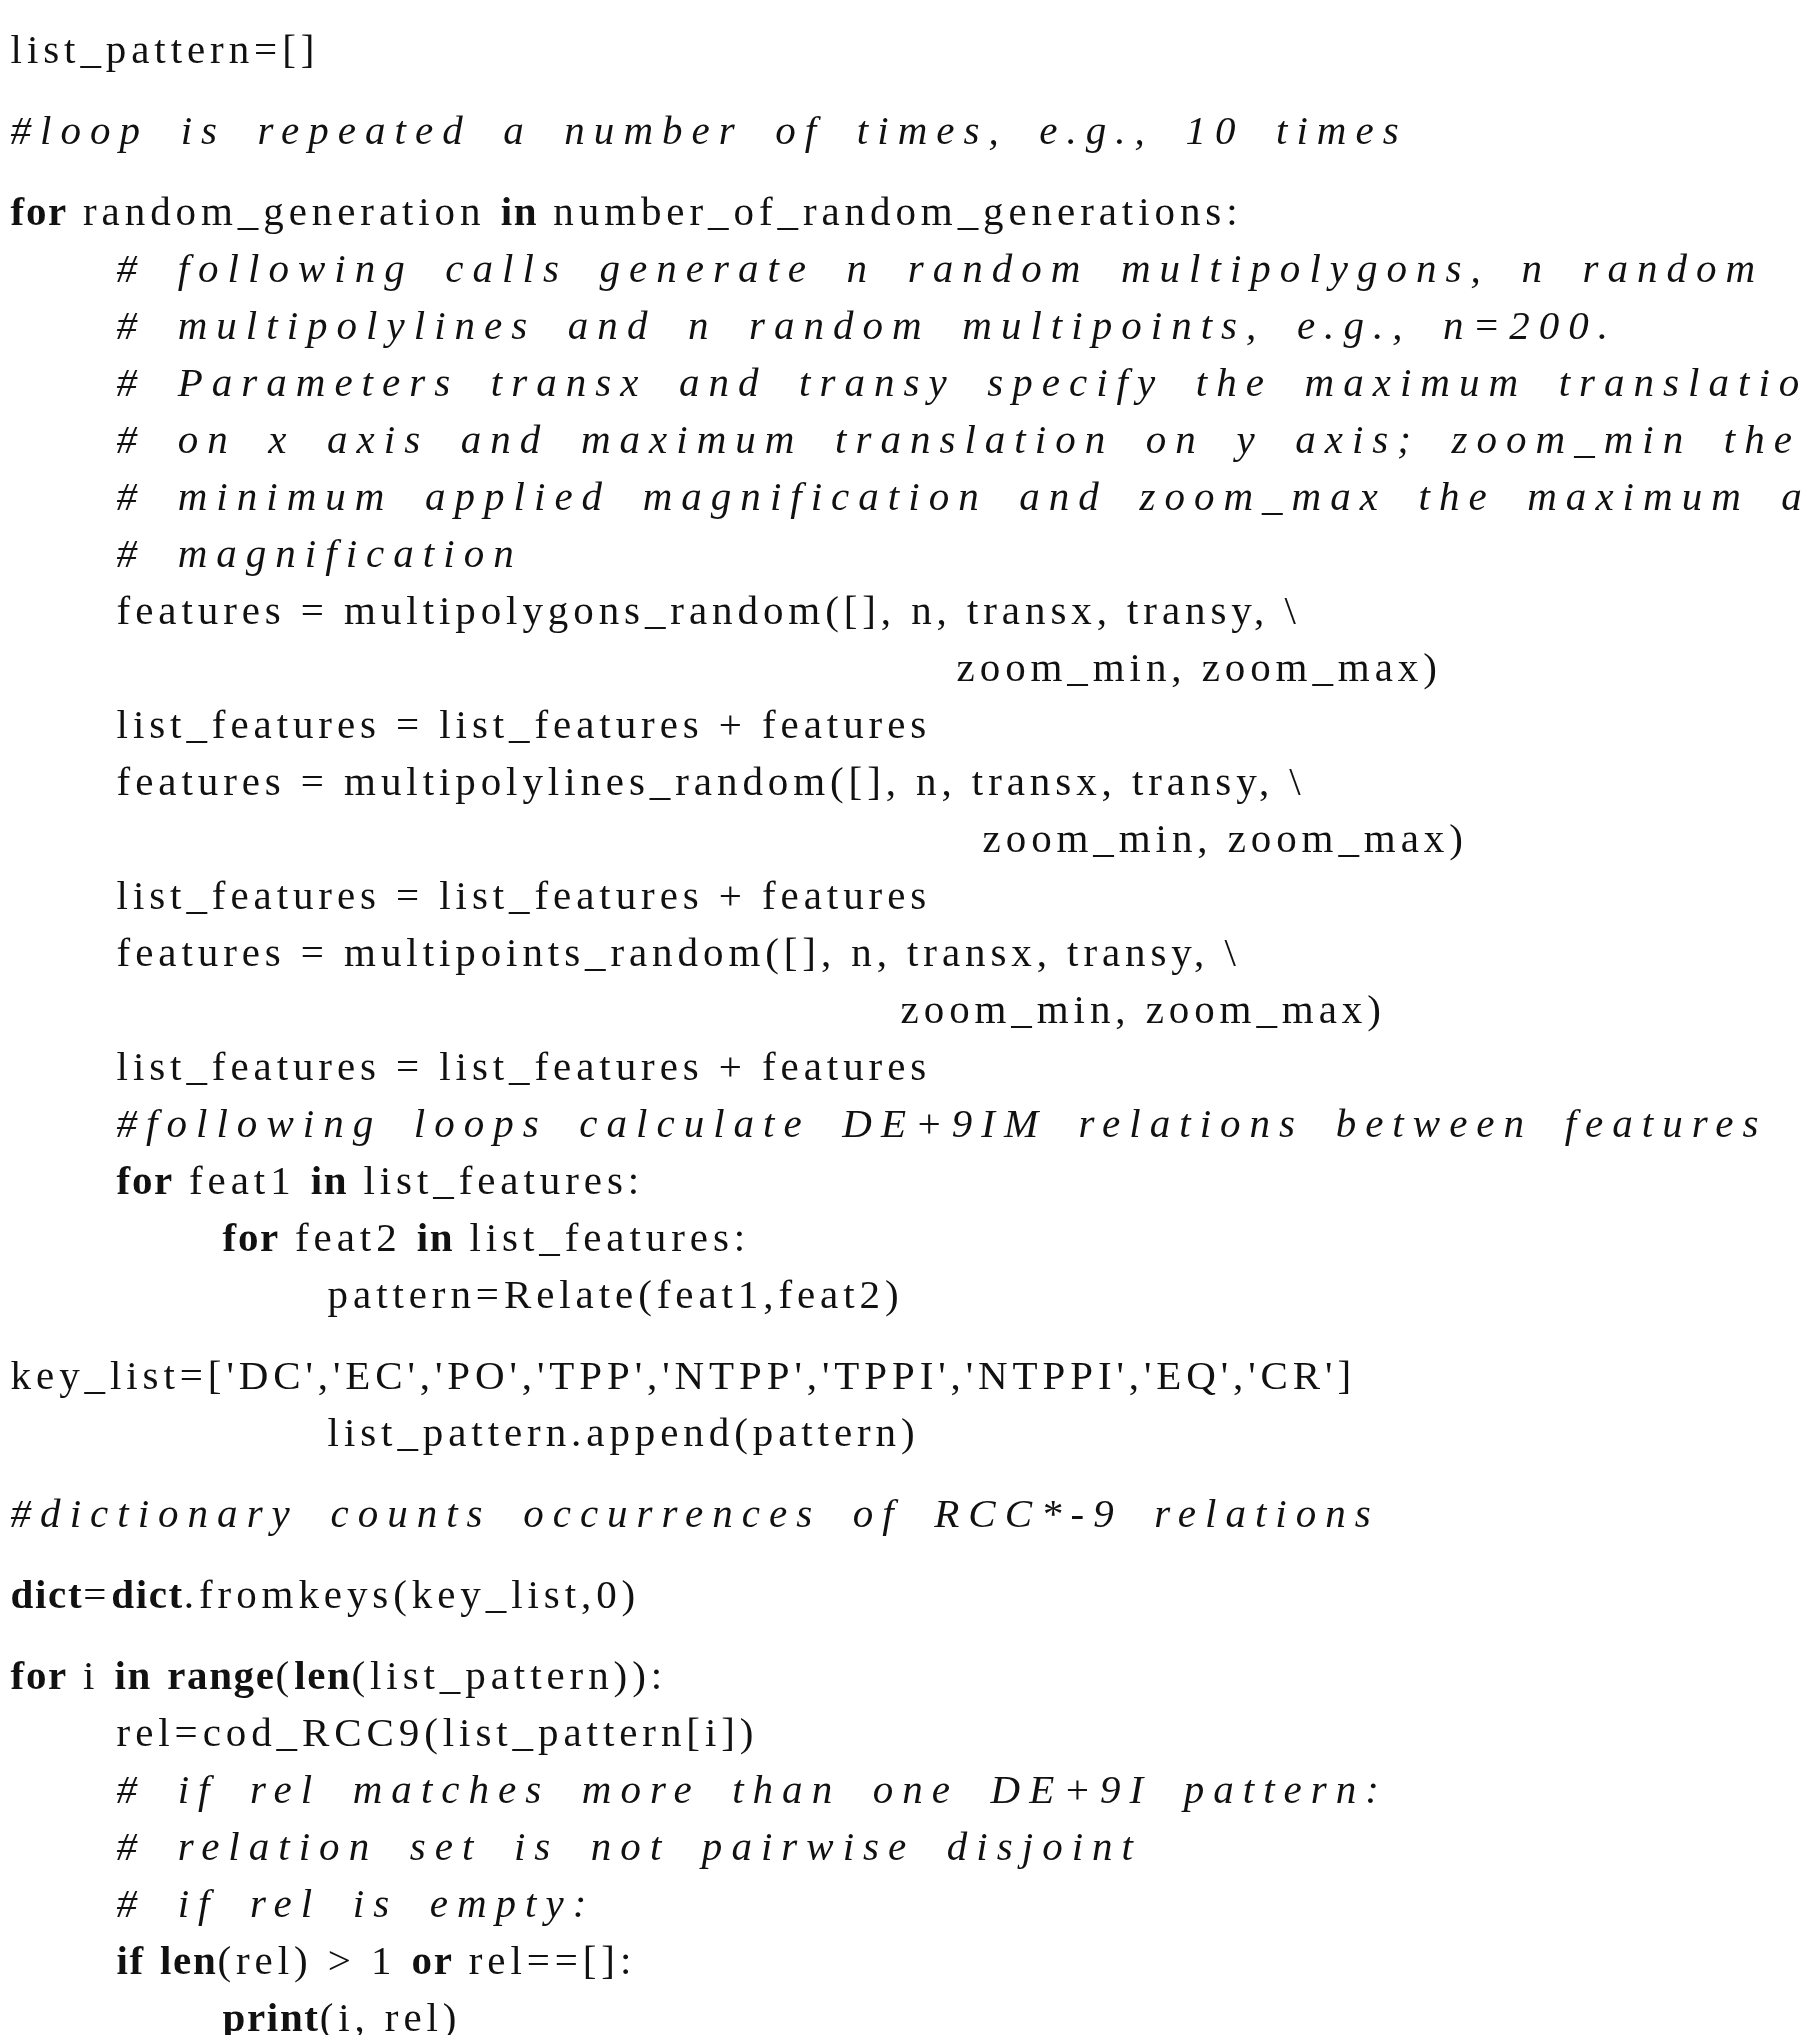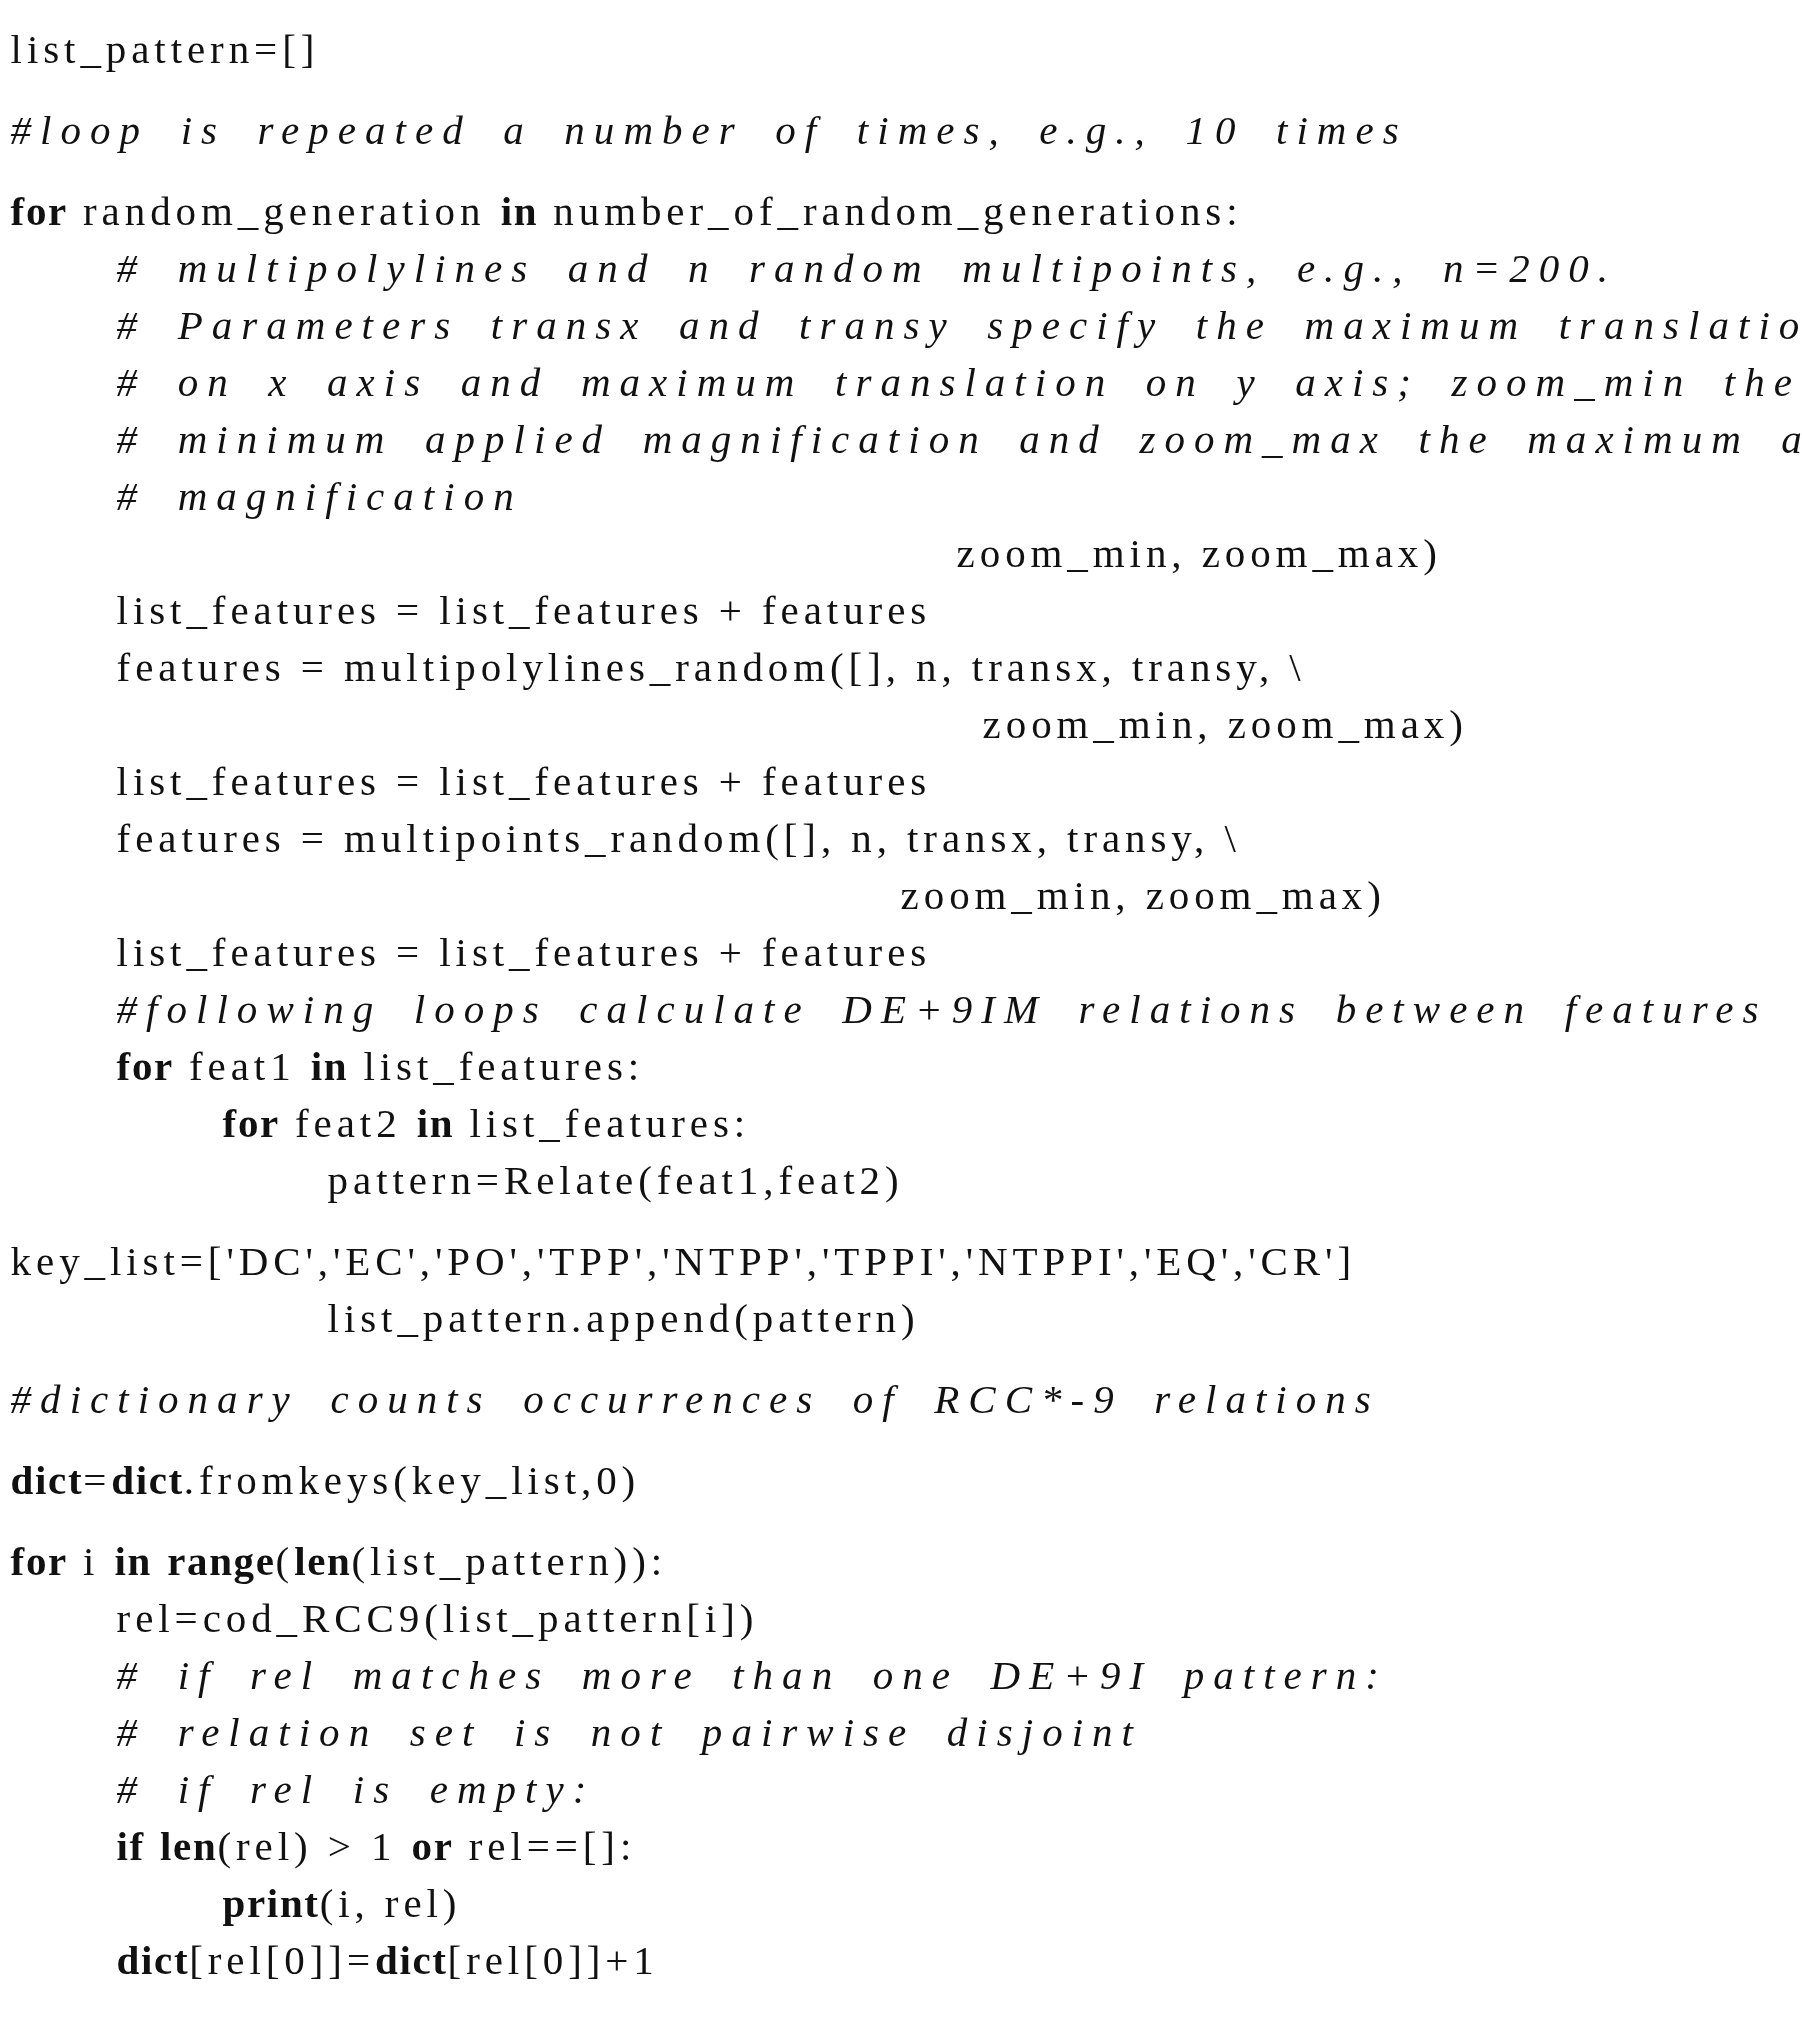--- a/index.html
+++ b/index.html
@@ -29,25 +29,27 @@
   .cont2 { padding-left: 972px; }
   .cont3 { padding-left: 890px; }
 </style>
 </head>
 <body>
 
 <div class="listing" id="listing">
     <div class="line ind0 code"><span>list_pattern=[]</span></div>
     <div class="line ind0 comment"><span>#loop is repeated a number of times, e.g., 10 times</span></div>
     <div class="line ind0 code"><span class="kw">for</span><span> random_generation </span><span class="kw">in</span><span> number_of_random_generations:</span></div>
+    <div class="line ind1 comment"><span># following calls generate n random multipolygons, n random</span></div>
     <div class="line ind1 comment"><span># multipolylines and n random multipoints, e.g., n=200.</span></div>
     <div class="line ind1 comment"><span># Parameters transx and transy specify the maximum translation</span></div>
     <div class="line ind1 comment"><span># on x axis and maximum translation on y axis; zoom_min the</span></div>
     <div class="line ind1 comment"><span># minimum applied magnification and zoom_max the maximum applied</span></div>
     <div class="line ind1 comment"><span># magnification</span></div>
+    <div class="line ind1 code"><span>features = multipolygons_random([], n, transx, transy, \</span></div>
     <div class="line cont1 code"><span>zoom_min, zoom_max)</span></div>
     <div class="line ind1 code"><span>list_features = list_features + features</span></div>
     <div class="line ind1 code"><span>features = multipolylines_random([], n, transx, transy, \</span></div>
     <div class="line cont2 code"><span>zoom_min, zoom_max)</span></div>
     <div class="line ind1 code"><span>list_features = list_features + features</span></div>
     <div class="line ind1 code"><span>features = multipoints_random([], n, transx, transy, \</span></div>
     <div class="line cont3 code"><span>zoom_min, zoom_max)</span></div>
     <div class="line ind1 code"><span>list_features = list_features + features</span></div>
     <div class="line ind1 comment"><span>#following loops calculate DE+9IM relations between features</span></div>
     <div class="line ind1 code"><span class="kw">for</span><span> feat1 </span><span class="kw">in</span><span> list_features:</span></div>

